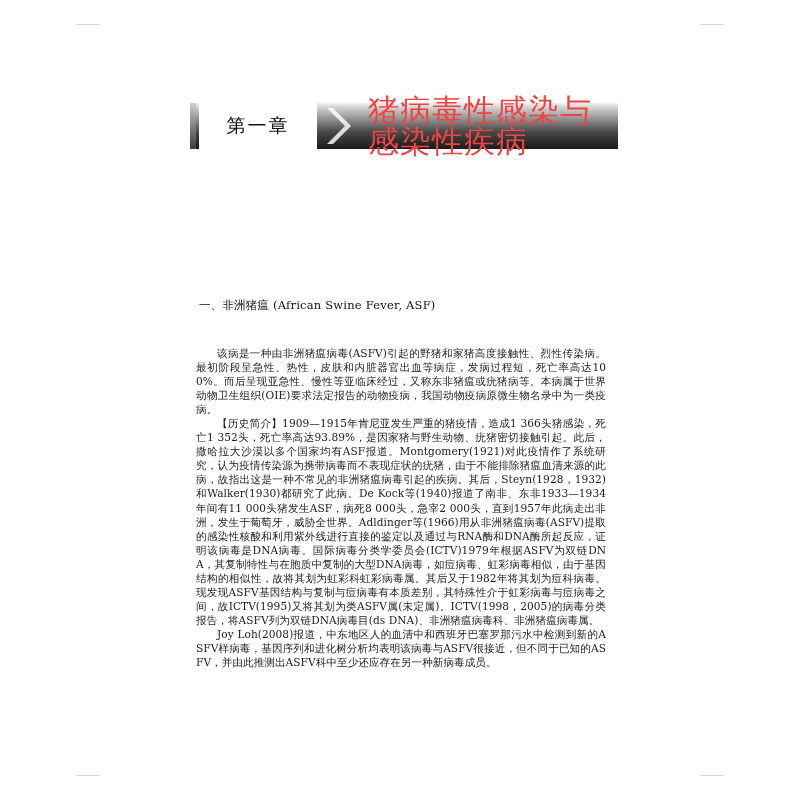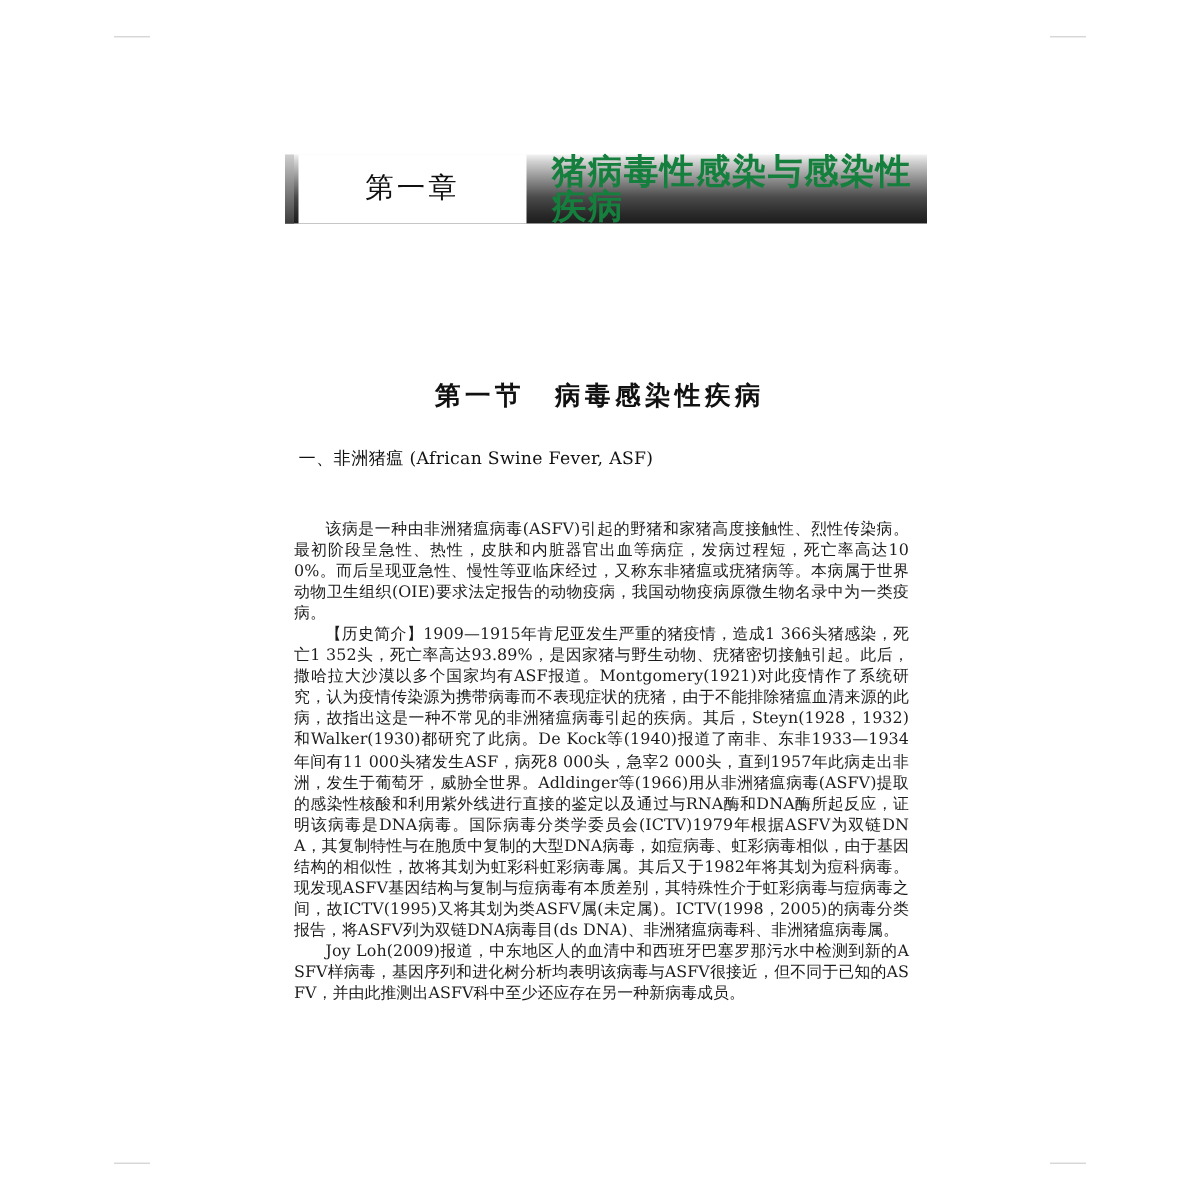--- a/index.html
+++ b/index.html
@@ -86,21 +86,21 @@
     top: 0;
     width: 6px;
     height: 46px;
     background: linear-gradient(to bottom, #cfcfcf 0%, #8a8a8a 45%, #3d3d3d 100%);
   }
   .banner-tab {
     position: absolute;
     left: 9px;
     top: 0px;
     height: 46px;
-    width: 152px;
+    width: 118px;
     background: #ffffff;
     display: flex;
     align-items: center;
     justify-content: center;
     box-sizing: border-box;
   }
   .banner-tab-label {
     font-family: "DejaVu Serif", "Liberation Serif", serif;
     font-size: 19px;
     letter-spacing: 2px;
@@ -118,24 +118,24 @@
   }
   .banner-chevron svg { display: block; }
   .banner-title {
     position: absolute;
     left: 178px;
     top: 0;
     height: 46px;
     display: flex;
     align-items: center;
     font-family: "DejaVu Serif", "Liberation Serif", serif;
-    font-weight: bold;
-    font-size: 23px;
+    font-weight: normal;
+    font-size: 31px;
     letter-spacing: 1px;
-    color: #15803d;
+    color: #ef4444;
     line-height: 1;
   }
 
   
   .section-title {
     position: absolute;
     left: 100px;
     top: 252px;
     width: 600px;
     text-align: center;
@@ -199,23 +199,22 @@
       <span class="banner-tab-label">第一章</span>
     </div>
     <div class="banner-chevron">
       <svg width="30" height="46" viewBox="0 0 30 46" xmlns="http://www.w3.org/2000/svg">
         <path d="M4 5 L22 23 L4 41 L10 41 L28 23 L10 5 Z" fill="#ffffff" opacity="0.82"></path>
       </svg>
     </div>
     <div class="banner-title">猪病毒性感染与感染性疾病</div>
   </div>
 
-  <div class="section-title" style="left:0; width:600px;">第一节　病毒感染性疾病</div>
 
   <div class="subsection" style="left:99px;">一、非洲猪瘟 (African Swine Fever, ASF)</div>
 
   <div class="body-block" style="left:96px;">
     <p class="para">该病是一种由非洲猪瘟病毒(ASFV)引起的野猪和家猪高度接触性、烈性传染病。最初阶段呈急性、热性，皮肤和内脏器官出血等病症，发病过程短，死亡率高达100%。而后呈现亚急性、慢性等亚临床经过，又称东非猪瘟或疣猪病等。本病属于世界动物卫生组织(OIE)要求法定报告的动物疫病，我国动物疫病原微生物名录中为一类疫病。</p>
     <p class="para para-hist">【历史简介】1909—1915年肯尼亚发生严重的猪疫情，造成1 366头猪感染，死亡1 352头，死亡率高达93.89%，是因家猪与野生动物、疣猪密切接触引起。此后，撒哈拉大沙漠以多个国家均有ASF报道。Montgomery(1921)对此疫情作了系统研究，认为疫情传染源为携带病毒而不表现症状的疣猪，由于不能排除猪瘟血清来源的此病，故指出这是一种不常见的非洲猪瘟病毒引起的疾病。其后，Steyn(1928，1932)和Walker(1930)都研究了此病。De Kock等(1940)报道了南非、东非1933—1934年间有11 000头猪发生ASF，病死8 000头，急宰2 000头，直到1957年此病走出非洲，发生于葡萄牙，威胁全世界。Adldinger等(1966)用从非洲猪瘟病毒(ASFV)提取的感染性核酸和利用紫外线进行直接的鉴定以及通过与RNA酶和DNA酶所起反应，证明该病毒是DNA病毒。国际病毒分类学委员会(ICTV)1979年根据ASFV为双链DNA，其复制特性与在胞质中复制的大型DNA病毒，如痘病毒、虹彩病毒相似，由于基因结构的相似性，故将其划为虹彩科虹彩病毒属。其后又于1982年将其划为痘科病毒。现发现ASFV基因结构与复制与痘病毒有本质差别，其特殊性介于虹彩病毒与痘病毒之间，故ICTV(1995)又将其划为类ASFV属(未定属)。ICTV(1998，2005)的病毒分类报告，将ASFV列为双链DNA病毒目(ds DNA)、非洲猪瘟病毒科、非洲猪瘟病毒属。</p>
-    <p class="para">Joy Loh(2009)报道，中东地区人的血清中和西班牙巴塞罗那污水中检测到新的ASFV样病毒，基因序列和进化树分析均表明该病毒与ASFV很接近，但不同于已知的ASFV，并由此推测出ASFV科中至少还应存在另一种新病毒成员。</p>
+    <p class="para">Joy Loh(2008)报道，中东地区人的血清中和西班牙巴塞罗那污水中检测到新的ASFV样病毒，基因序列和进化树分析均表明该病毒与ASFV很接近，但不同于已知的ASFV，并由此推测出ASFV科中至少还应存在另一种新病毒成员。</p>
   </div>
 
 </div>
 
 </body></html>

